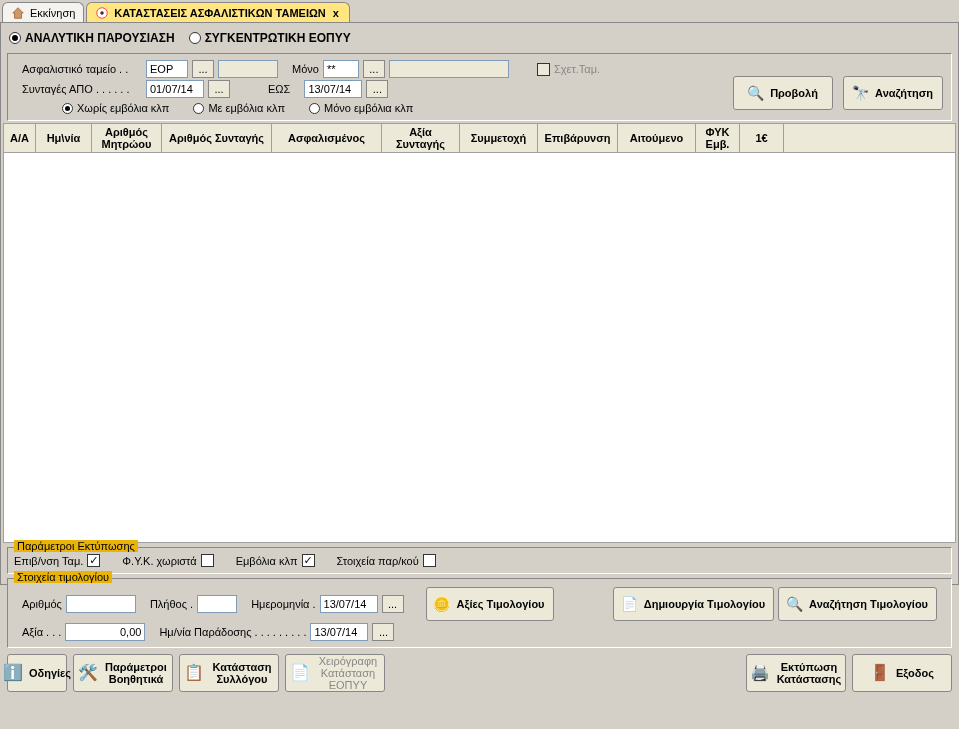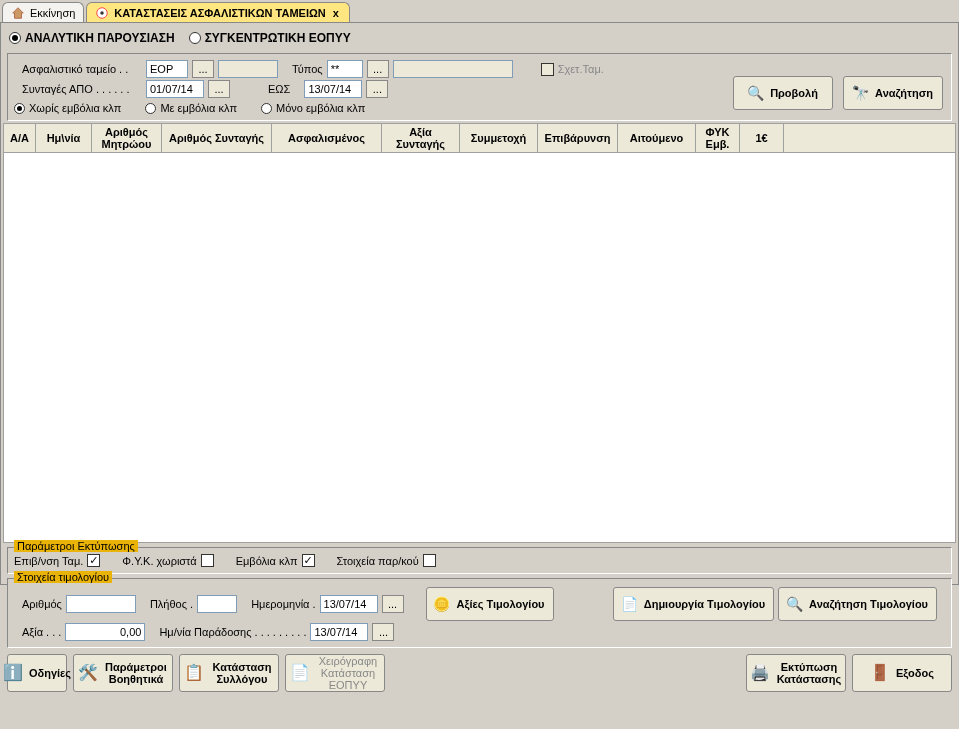--- a/index.html
+++ b/index.html
@@ -106,21 +106,21 @@
     height:34px;
     border:1px solid #888;
     border-radius:3px;
     background:#ece9d8;
     cursor:pointer;
     padding: 0 8px;
     min-width: 100px;
   }
   .big-btn .ico { width:16px;height:16px; display:flex;align-items:center;justify-content:center; font-size:14px;}
   .right-btns { position:absolute; right:8px; top: 22px; display:flex; gap:10px;}
-  .radio-small-row { display:flex; gap:24px; margin-top:2px;}
+  .radio-small-row { display:flex; gap:24px; margin-top:2px;margin-left:48px;}
   .radio-small { display:flex; align-items:center; gap:4px; }
   .radio-small .radio-dot { width:11px;height:11px;}
   .radio-small .radio-dot.checked::after{width:5px;height:5px;}
 
   .grid-wrap { margin: 0 2px; }
   table.grid {
     border-collapse: collapse;
     width: 100%;
     background:#ec4899;
     table-layout: fixed;
@@ -214,21 +214,21 @@
     <span>ΣΥΓΚΕΝΤΡΩΤΙΚΗ ΕΟΠΥΥ</span>
   </div>
 
   <div class="filters-box">
     <div class="row">
       <span class="lbl" style="width:120px">Ασφαλιστικό ταμείο . .</span>
       <input class="txt" style="width: 42px;" value="ΕΟΡ">
       <span class="btn-dots">...</span>
       <input class="txt disabled-txt" style="width: 60px;" readonly="">
       <span style="width:6px"></span>
-      <span class="lbl">Τύπος</span>
+      <span class="lbl">Μόνο</span>
       <input class="txt" style="width: 36px;" value="**">
       <span class="btn-dots">...</span>
       <input class="txt disabled-txt" style="width: 120px;" readonly="">
       <span style="width:20px"></span>
       <span class="chk disabled"></span>
       <span class="lbl grey-text">Σχετ.Ταμ.</span>
     </div>
     <div class="row">
       <span class="lbl" style="width:120px">Συνταγές ΑΠΟ . . . . . .</span>
       <input class="txt" style="width: 58px;" value="01/07/14">

